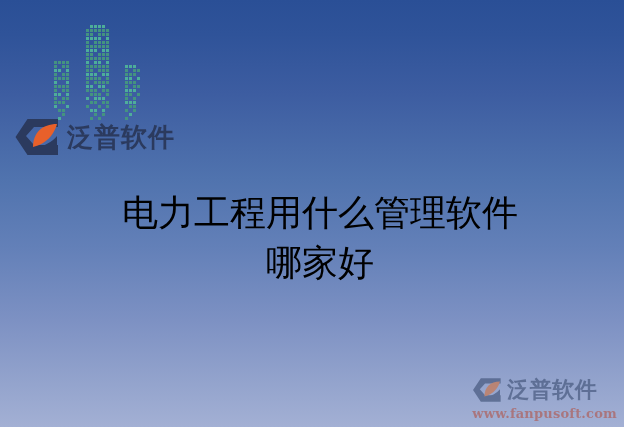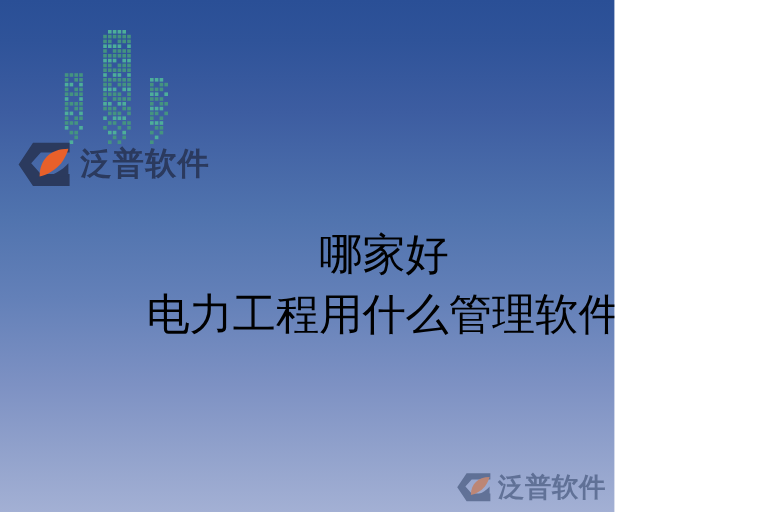--- a/index.html
+++ b/index.html
@@ -3,21 +3,21 @@
 <meta charset="utf-8">
 <title>泛普软件</title>
 <style>
   html, body {
     margin: 0;
     padding: 0;
     background: #ffffff;
   }
   #banner {
     position: relative;
-    width: 512px;
+    width: 624px;
     height: 427px;
     overflow: hidden;
     font-family: "Liberation Sans", "DejaVu Sans", sans-serif;
     background: linear-gradient(to bottom,
         #2a4f96 0%,
         #2f5399 8%,
         #3d5da1 22%,
         #5073ae 42%,
         #6380b8 58%,
         #7d91c3 75%,
@@ -521,30 +521,31 @@
         <path d="M19 30 C19 16 28 7 43 7 C43 7 41 14 37 19 C32 25 25.5 28.5 19 30 Z" fill="#e8602a"></path>
         <path d="M22 31.5 C30 29 38 25 43 19 L43 30 L24 30 Z" fill="#2b3a5e"></path>
       </svg>
     </span>
     <span class="wordmark">
       <span class="cn">泛普软件</span>
     </span>
   </div>
 
   <div id="headline">
+    <span class="line">电力工程用什么管理软件</span>
     <span class="line">哪家好</span>
-    <span class="line">电力工程用什么管理软件</span>
   </div>
 
   <div id="watermark">
     <div class="wm-row">
       <span class="mark">
         <svg viewBox="0 0 46 40" width="30" height="26" aria-hidden="true">
           <path d="M13.5 2 L44 2 L44 10 L20 10 L12 19 L20 28 L44 28 L44 38 L13.5 38 L1.5 20 Z" fill="#3d4f74"></path>
           <path d="M19 30 C19 16 28 7 43 7 C43 7 41 14 37 19 C32 25 25.5 28.5 19 30 Z" fill="#d1713f"></path>
           <path d="M22 31.5 C30 29 38 25 43 19 L43 30 L24 30 Z" fill="#3d4f74"></path>
         </svg>
       </span>
       <span class="cn">泛普软件</span>
     </div>
+    <div class="url">www.fanpusoft.com</div>
   </div>
 
 </div>
 
 </body></html>

